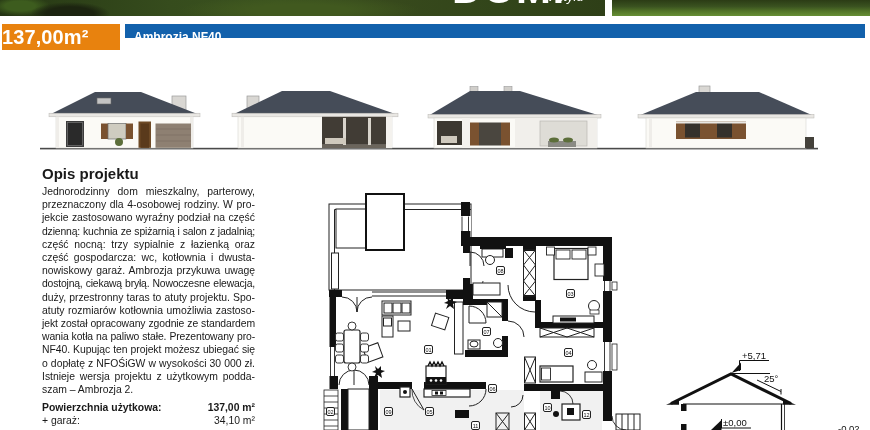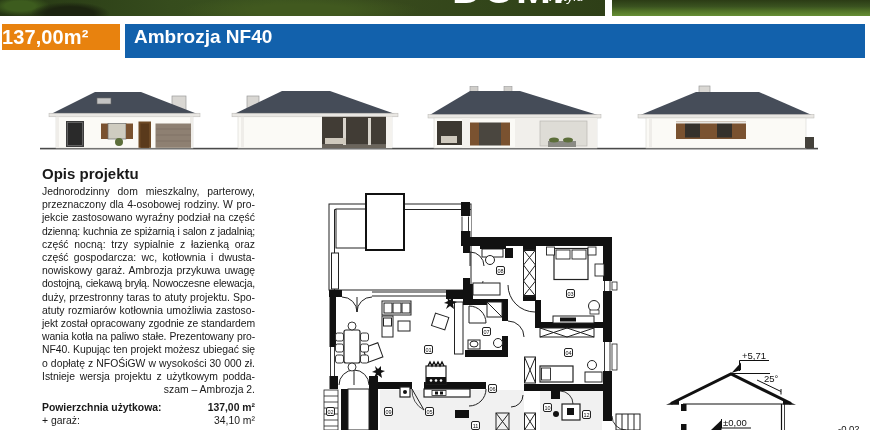--- a/index.html
+++ b/index.html
@@ -3,25 +3,25 @@
 <meta charset="utf-8">
 <style>
 html,body{margin:0;padding:0;}
 body{width:870px;height:430px;background:#fff;font-family:"Liberation Sans",sans-serif;position:relative;overflow:hidden;}
 .photo{position:absolute;top:0;height:16px;overflow:hidden;}
 #ph1{left:0;width:605px;background:radial-gradient(ellipse 40px 12px at 70px 14px,#1c2410 60%,rgba(28,36,16,0) 100%),radial-gradient(ellipse 30px 10px at 20px 6px,#3d5c1e 50%,rgba(61,92,30,0) 100%),radial-gradient(ellipse 120px 14px at 300px 10px,#41591f 40%,rgba(65,89,31,0) 100%),linear-gradient(90deg,#243413 0%,#2c3f17 10%,#364c1d 28%,#3b531f 46%,#37491c 65%,#32451a 82%,#2e3f17 100%);}
 #ph2{left:612px;width:258px;background:linear-gradient(180deg,#2b3c15 0%,#3a5220 40%,#527428 70%,#668f34 100%);}
 #dom{position:absolute;left:452px;top:-35px;color:#fff;font-size:42px;font-weight:bold;letter-spacing:0.5px;}
 #wst{position:absolute;left:544px;top:-11px;color:#fff;font-size:13px;font-style:italic;}
 #obox{position:absolute;left:2px;top:24px;width:118px;height:26px;background:#e8820e;color:#fff;font-size:20px;font-weight:bold;line-height:26px;padding-left:0;box-sizing:border-box;letter-spacing:0.1px;}
-#bbox{position:absolute;left:125px;top:24px;width:740px;height:34px;background:#1261ac;color:#fff;font-size:19px;font-weight:bold;line-height:26px;padding-left:9px;box-sizing:border-box;}
+#bbox{position:absolute;left:125px;top:24px;width:740px;height:14px;background:#1261ac;color:#fff;font-size:12px;font-weight:bold;line-height:26px;padding-left:9px;box-sizing:border-box;}
 #opis{position:absolute;left:42px;top:165px;width:213px;color:#191919;}
 #opis h3{margin:0 0 3px 0;font-size:15px;}
 #opis .l{font-size:10.4px;line-height:13.2px;text-align:justify;text-align-last:justify;}
-#opis .ll{font-size:10.4px;line-height:13.2px;text-align:right;}
+#opis .ll{font-size:10.4px;line-height:13.2px;text-align:left;}
 #ftr{position:absolute;left:42px;top:402px;width:213px;font-size:10.4px;color:#191919;}
 #ftr .row{display:flex;justify-content:space-between;line-height:12.6px;align-items:flex-end;}
 svg{position:absolute;left:0;top:0;}
 </style>
 </head>
 <body>
 <div id="ph1" class="photo">
     <div id="dom">DOM!</div>
     <div id="wst">w stylu</div>
   </div>

